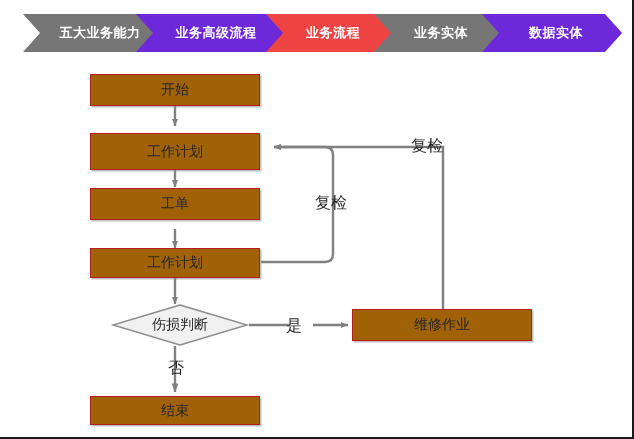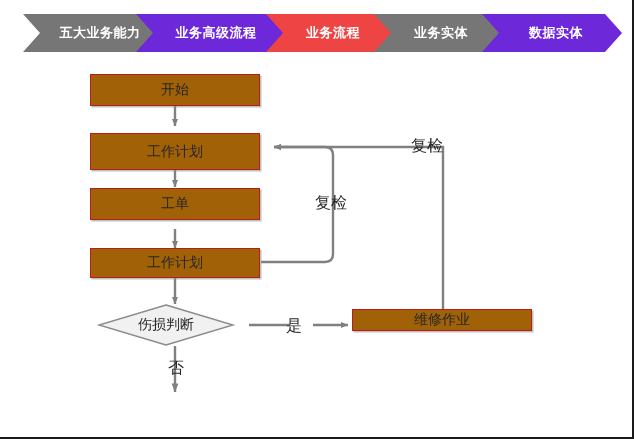--- a/index.html
+++ b/index.html
@@ -171,32 +171,35 @@
   </div>
 
   <div class="node" style="left:90px; top:188px; width:170px; height:32px;">
     <span>工单</span>
   </div>
 
   <div class="node" style="left:90px; top:248px; width:170px; height:30px;">
     <span>工作计划</span>
   </div>
 
-  <div class="diamond-wrap" style="left:98px; top:304px; width:136px; height:42px;font-family:Liberation Mono, monospace;">
+  <div class="diamond-wrap" style="left:112px; top:304px; width:136px; height:42px;font-family:Liberation Mono, monospace;">
     <span class="dshape"></span>
     <svg class="doutline" width="136" height="42" viewBox="0 0 136 42" xmlns="http://www.w3.org/2000/svg">
       <polygon points="68,1 135,21 68,41 1,21" fill="none" stroke="#8c8c8c" stroke-width="1.4"></polygon>
     </svg>
     <span class="dtext">伤损判断</span>
   </div>
 
-  <div class="node" style="left:352px; top:309px; width:180px; height:22px;">
+  <div class="node" style="left:352px; top:309px; width:180px; height:32px;">
     <span>维修作业</span>
   </div>
 
+  <div class="node" style="left:90px; top:396px; width:170px; height:29px;">
+    <span>结束</span>
+  </div>
 
   <div class="flabel" style="left:411px; top:136px;">
     <span>复检</span>
   </div>
 
   <div class="flabel" style="left:315px; top:193px;">
     <span>复检</span>
   </div>
 
   <div class="flabel" style="left:286px; top:316px;">

